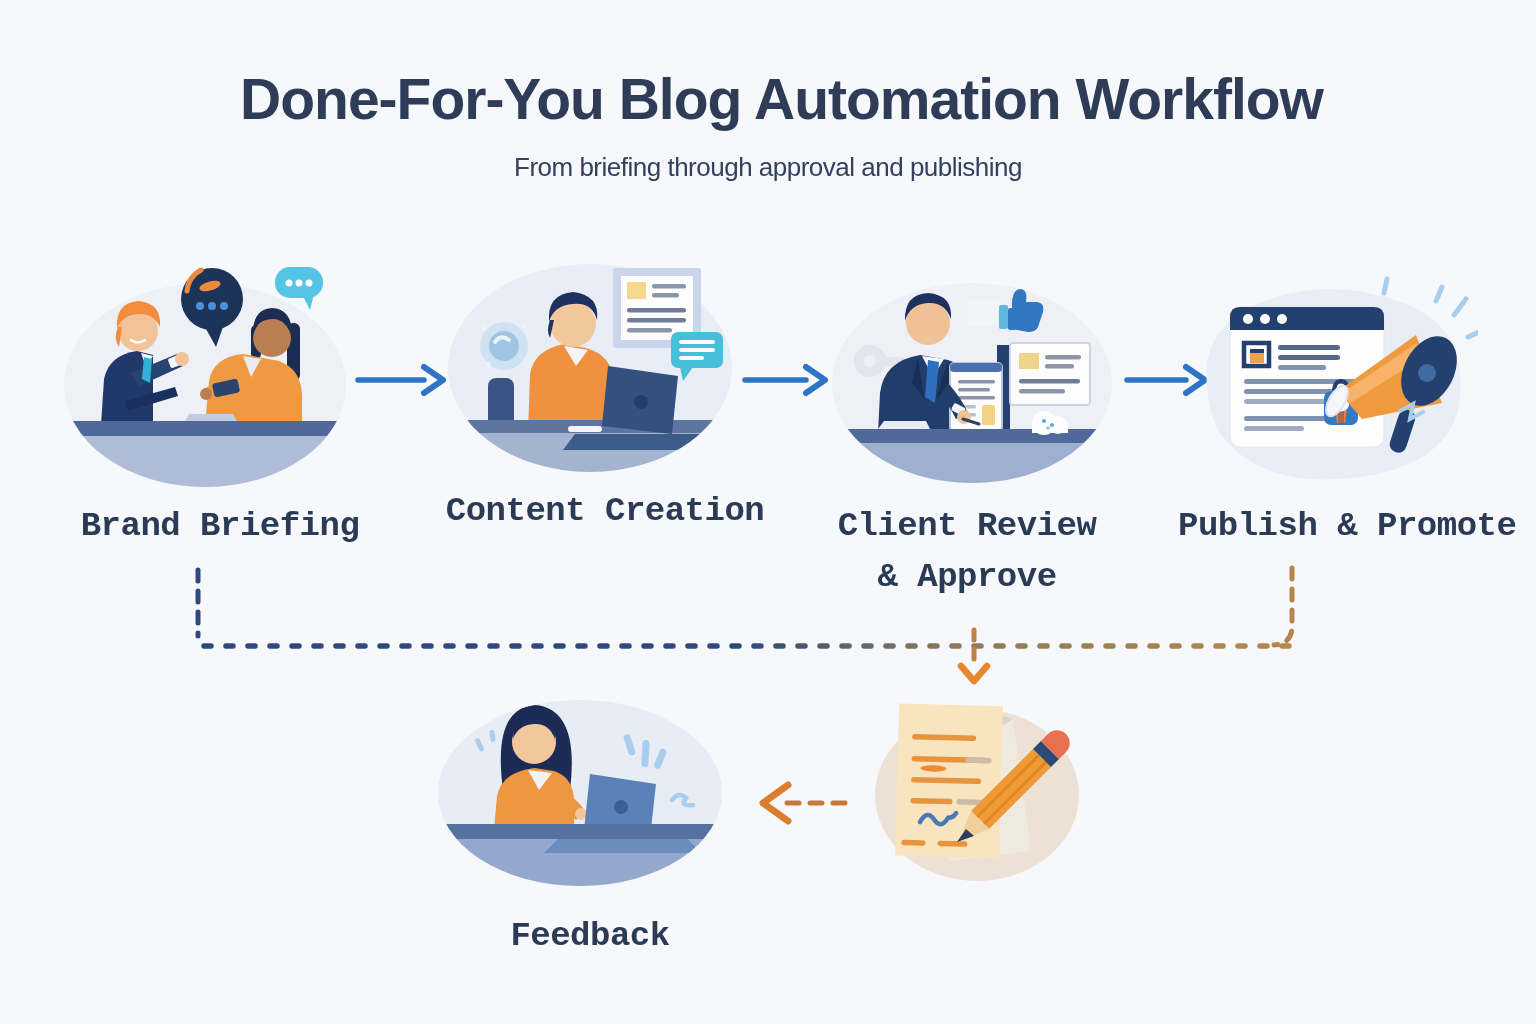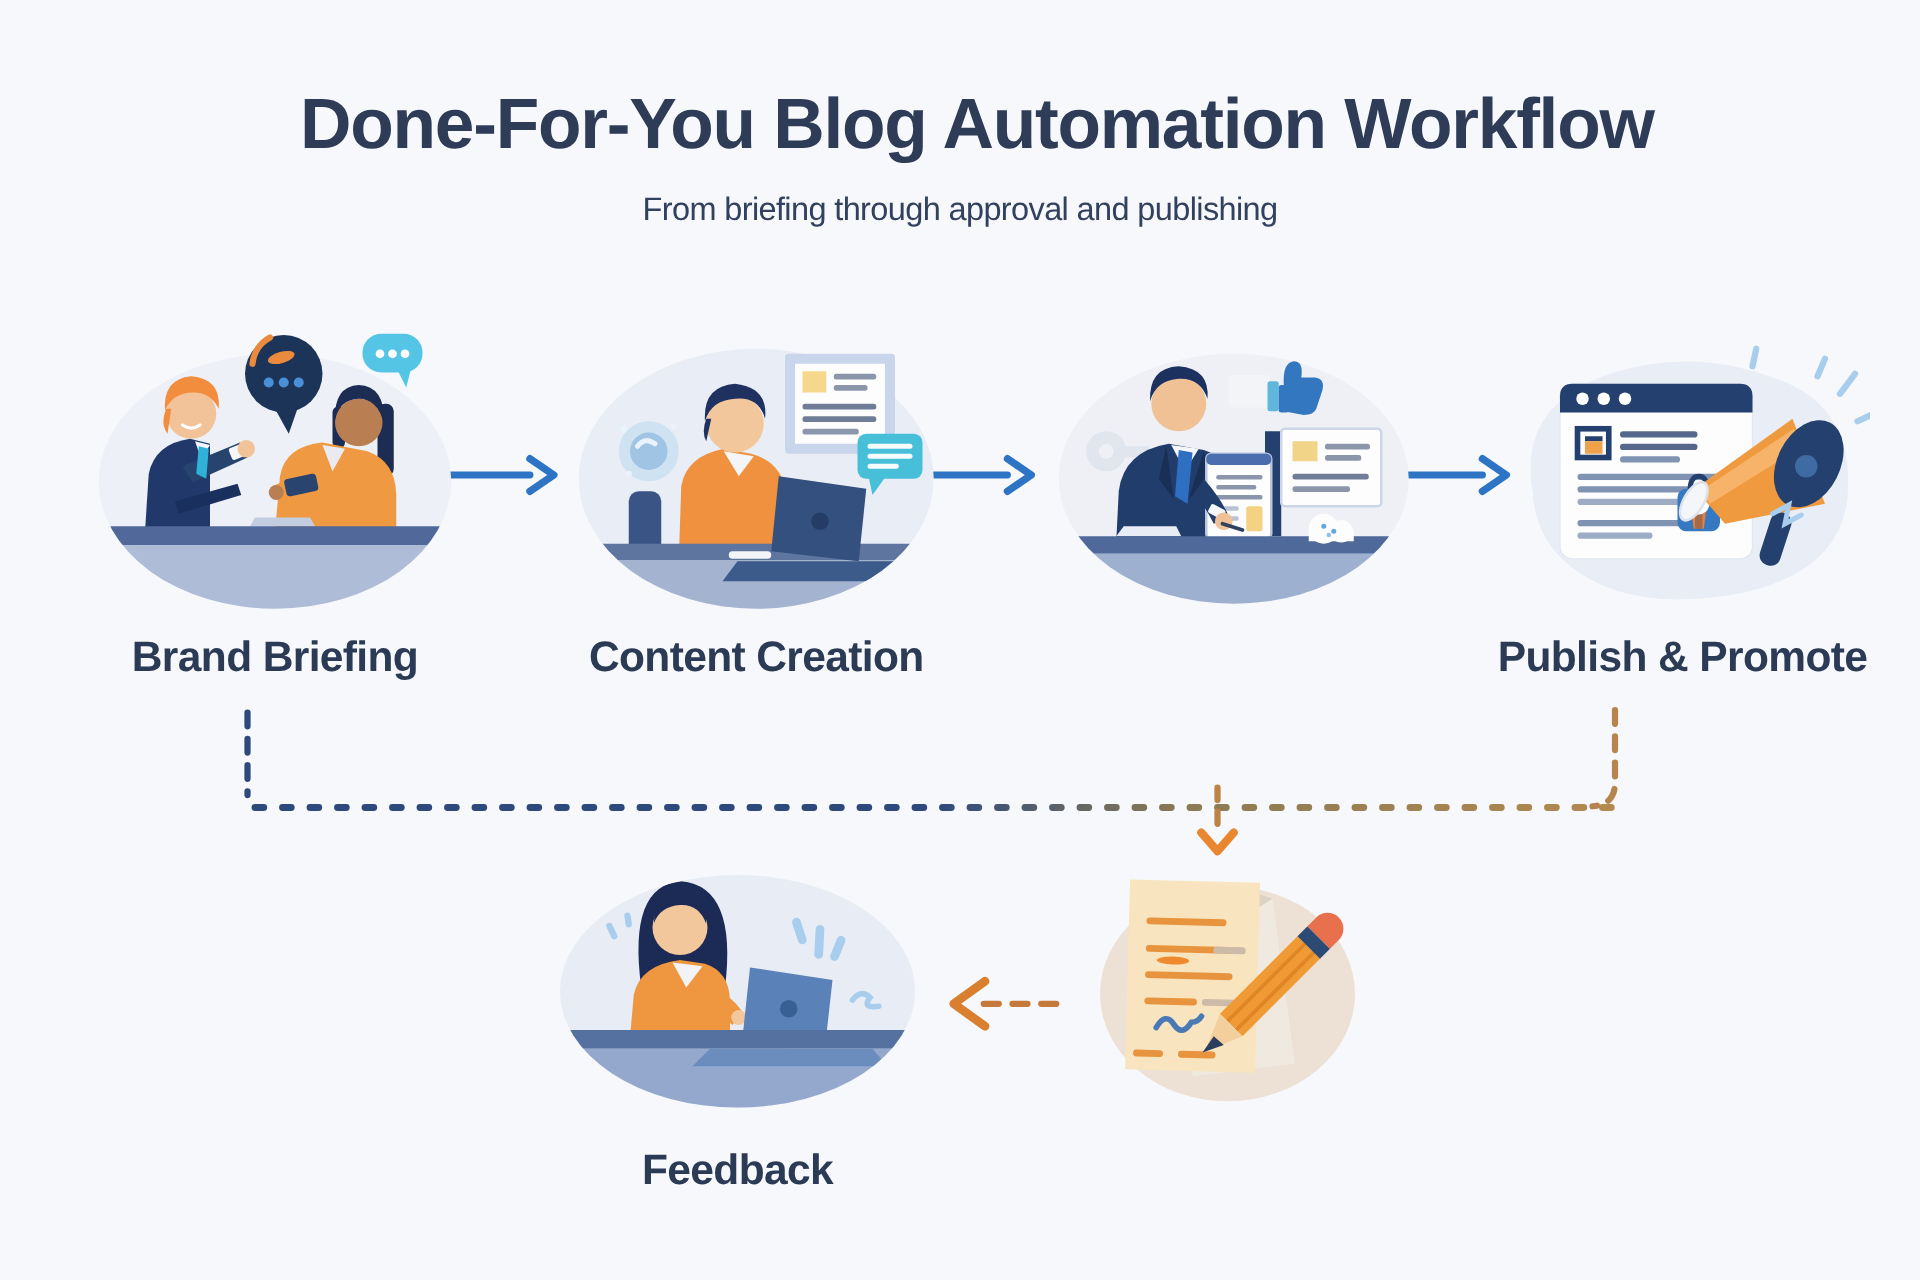--- a/index.html
+++ b/index.html
@@ -12,28 +12,28 @@
   .canvas{position:relative;width:1536px;height:1024px;background:#f7f8fb;}
   .hdr{position:absolute;top:0;left:0;width:1536px;text-align:center;}
   .title{
     margin:66px 0 0 0;
     font-size:57px;font-weight:700;color:#2e3c58;letter-spacing:-1px;padding-left:27px;
   }
   .subtitle{
     margin:20px 0 0 0;
     font-size:26px;font-weight:400;color:#32415e;letter-spacing:-0.5px;
   }
-  .step{position:absolute;display:flex;flex-direction:column;align-items:center;}
+  .step{position:absolute;display:flex;flex-direction:column;font-family:Liberation Mono, monospace;}
   .step-label{
     margin-top:8px;font-size:34px;font-weight:700;color:#2b3a55;
     text-align:center;line-height:1.5;letter-spacing:-0.5px;white-space:nowrap;
   }
   .step-label.wrap{white-space:normal;max-width:290px;}
   .s1{left:55px;top:253px;width:330px;}
-  .s2{left:440px;top:253px;width:330px;}
+  .s2{left:440px;top:238px;width:330px;}
   .s3{left:822px;top:253px;width:330px;}
   .s4{left:1178px;top:253px;width:336px;}
   .s5{left:430px;top:688px;width:320px;}
   .s6{left:845px;top:683px;width:270px;}
   .overlay{position:absolute;left:0;top:0;width:1536px;height:1024px;pointer-events:none;}
 </style>
 </head>
 <body>
 
 <div class="canvas">
@@ -259,20 +259,21 @@
         <g>
           <circle cx="222" cy="170" r="12" fill="#fdfdfe"></circle>
             <circle cx="236" cy="172" r="9" fill="#fdfdfe"></circle>
           <rect x="210" y="170" width="36" height="10" fill="#fdfdfe"></rect>
           <circle cx="222" cy="168" r="2" fill="#5fa8d8"></circle>
             <circle cx="230" cy="172" r="2" fill="#5fa8d8"></circle>
             <circle cx="226" cy="175" r="1.8" fill="#8fc1e8"></circle>
         </g>
       </g>
     </svg>
+    <div class="step-label wrap">Client Review &amp; Approve</div>
   </div>
 
   <div class="step s4">
     <svg width="300" height="240" viewBox="0 0 300 240">
       <path d="M30,140 Q18,70 95,45 Q160,25 225,50 Q288,72 282,145 Q276,205 195,222 Q105,238 58,198 Q32,176 30,140 Z" fill="#e9edf5"></path>
       <g>
         <rect x="52" y="54" width="154" height="140" rx="10" fill="#fdfdfe" stroke="#e3e7f0"></rect>
         <path d="M52,64 Q52,54 62,54 L196,54 Q206,54 206,64 L206,77 L52,77 Z" fill="#24406e"></path>
         <circle cx="70" cy="66" r="5" fill="#ffffff"></circle>
           <circle cx="87" cy="66" r="5" fill="#ffffff"></circle>

